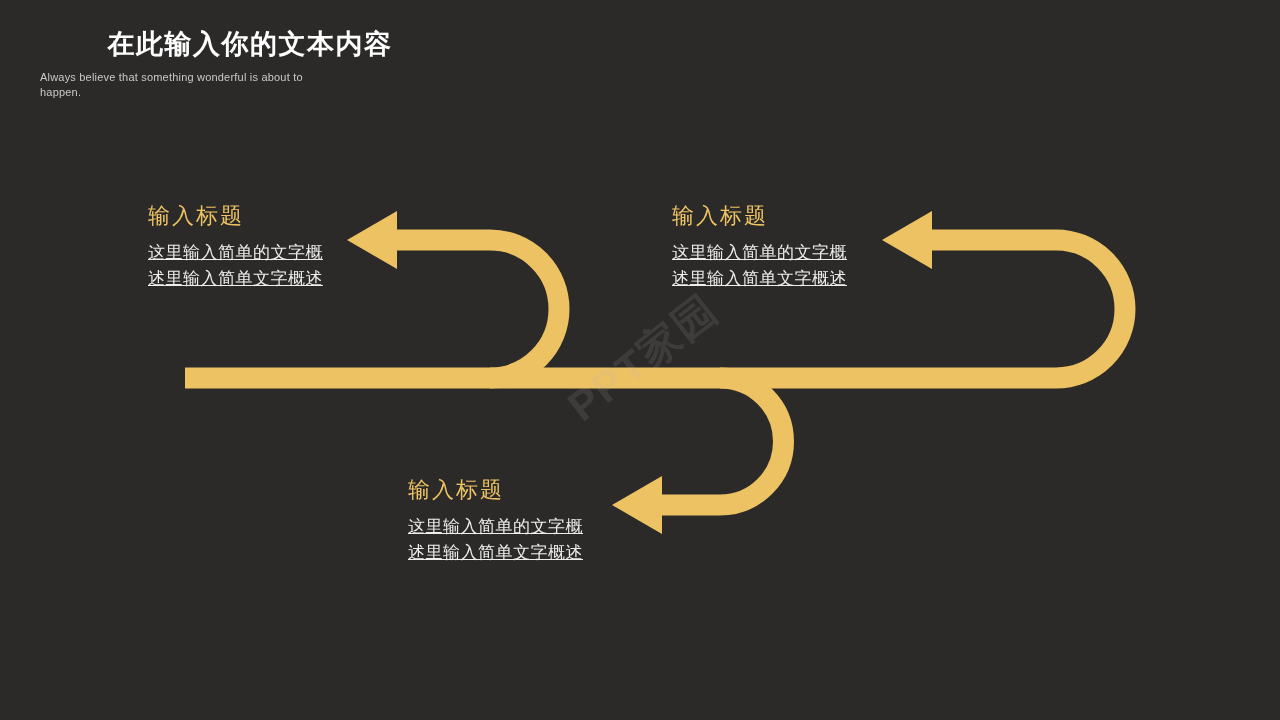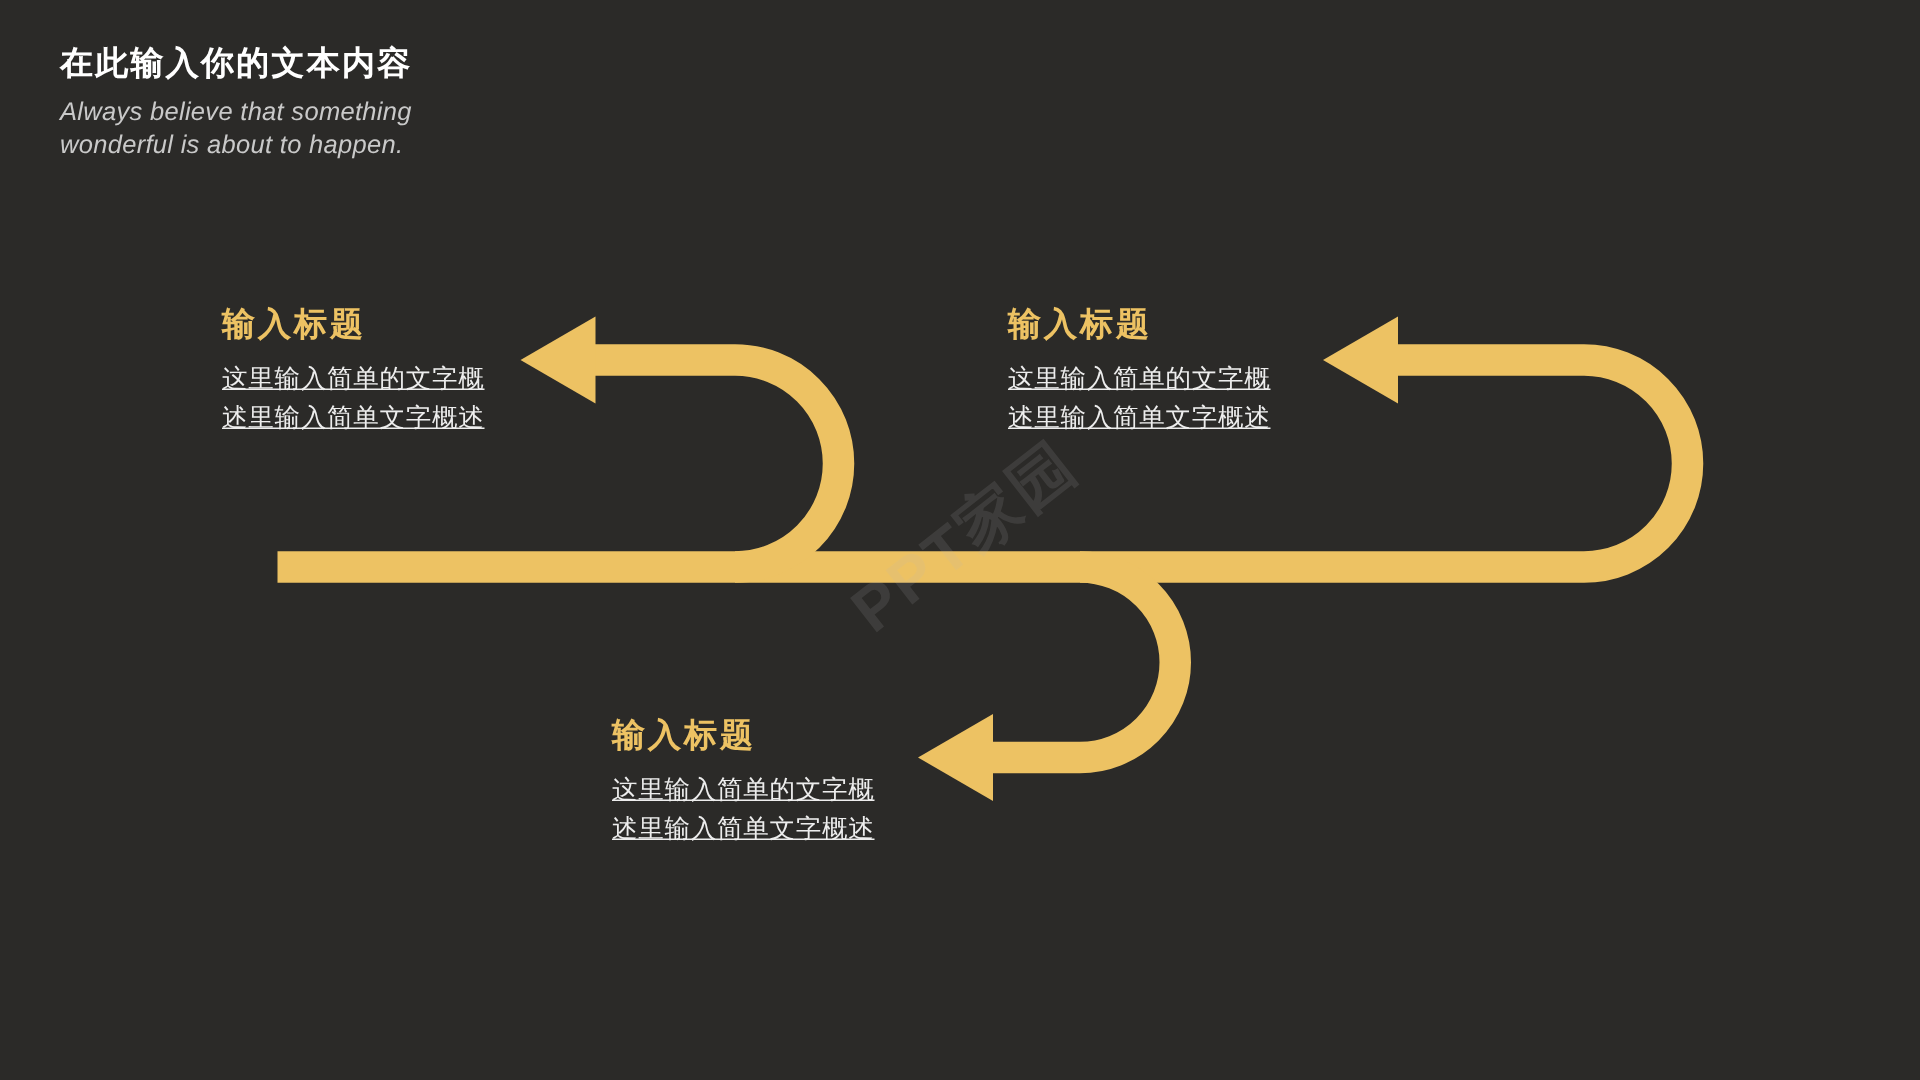--- a/index.html
+++ b/index.html
@@ -15,52 +15,52 @@
     position:relative;
     width:1280px;height:720px;
     background:var(--bg);
     overflow:hidden;
     font-family:"Liberation Sans","DejaVu Sans",sans-serif;
   }
   
   .header{position:absolute;left:40px;top:28px;width:420px;}
   .page-title{
     color:var(--title-text);
-    font-size:22px;
+    font-size:27px;
     font-weight:bold;
     letter-spacing:1.5px;
     line-height:1.25;
+    text-align:center;
   }
   .page-subtitle{
     margin-top:8px;
     width:292px;
     color:var(--subtitle-text);
-    font-size:17px;
+    font-size:11px;
     line-height:1.35;
     letter-spacing:.2px;
-    font-style:italic;
   }
   
   .diagram{
     position:absolute;left:0;top:0;width:1280px;height:720px;
     pointer-events:none;
   }
   .diagram path{
     stroke:var(--accent);
     stroke-width:21;
     fill:none;
     stroke-linecap:butt;
   }
   .diagram polygon{fill:var(--accent);}
   
   .item{position:absolute;width:230px;}
   .item-title{
     color:var(--accent);
     font-size:22px;
-    font-weight:bold;
+    font-weight:normal;
     letter-spacing:2px;
     line-height:1.2;
   }
   .item-body{
     margin-top:11px;
     width:176px;
     color:var(--body-text);
     font-size:17px;
     line-height:26px;
     letter-spacing:.5px;

